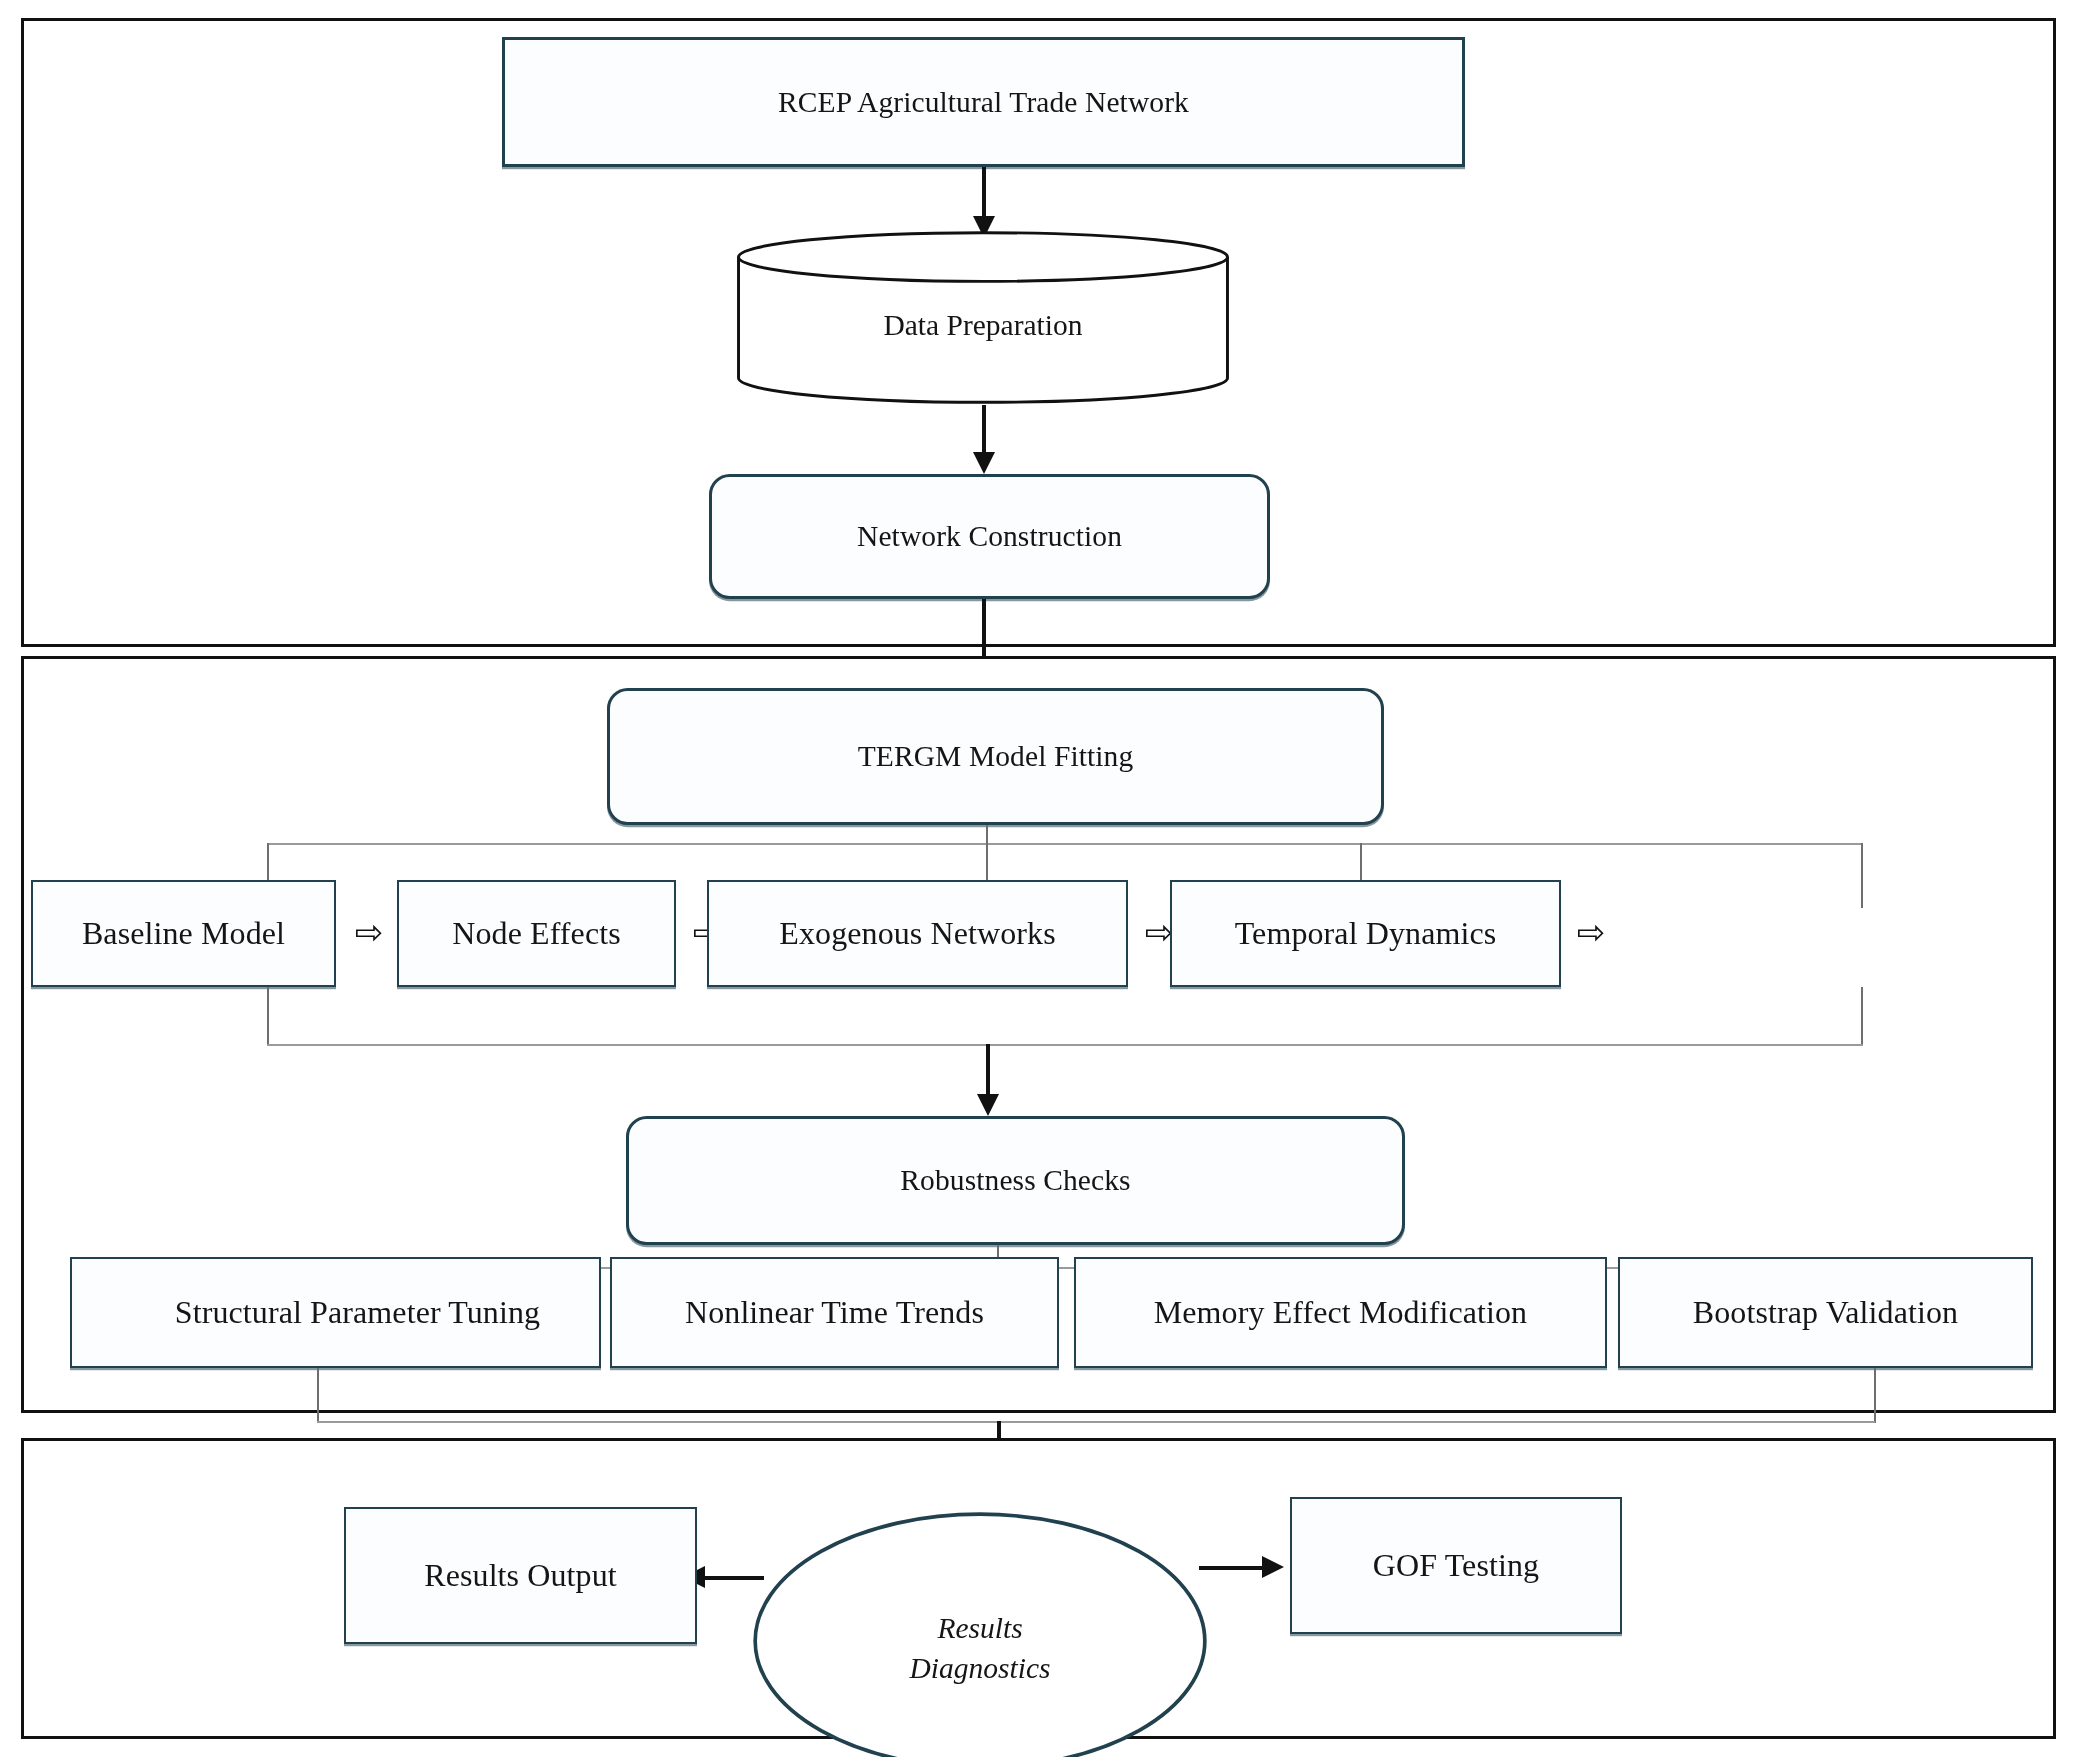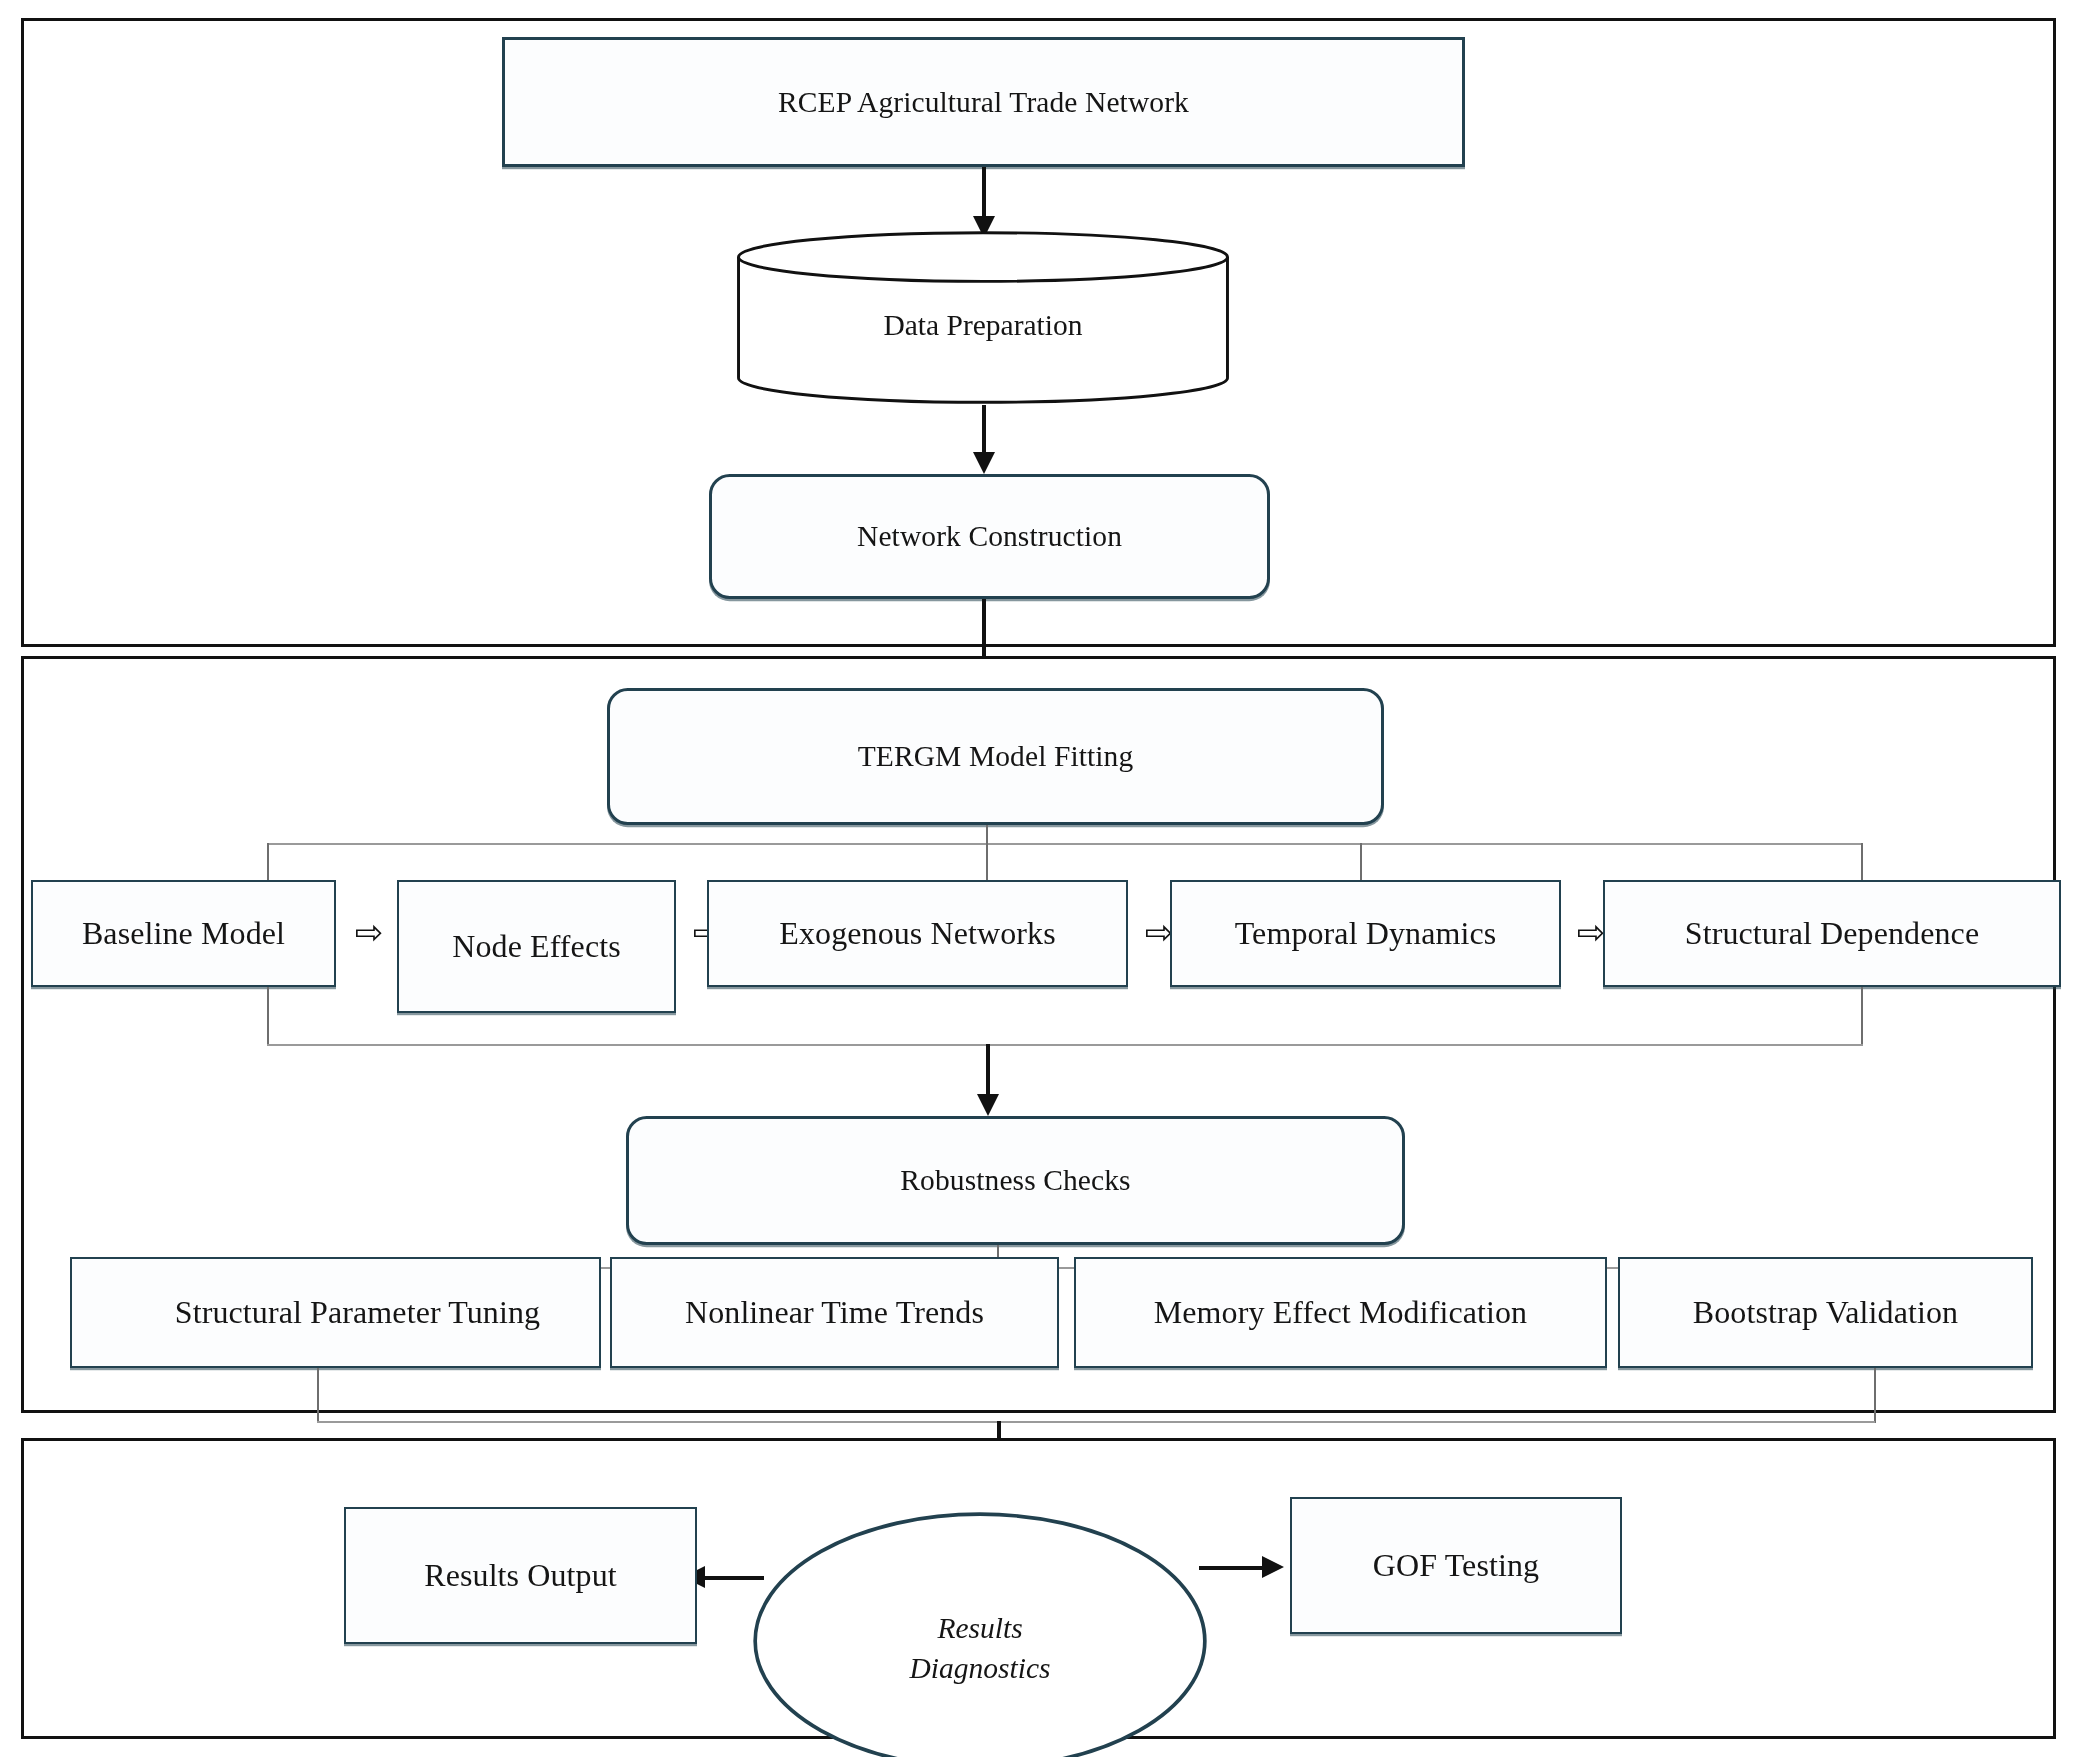--- a/index.html
+++ b/index.html
@@ -138,44 +138,41 @@
   <div class="vline thinl" style="left:1360px;top:843px;height:65px;"></div>
   <div class="vline thinl" style="left:1861px;top:843px;height:65px;"></div>
 
   <div class="node thin t-leaf" style="left:31px;top:880px;width:305px;height:107px;">
     <span>Baseline Model</span>
   </div>
   <div class="chev" style="left:347px;top:909px;width:44px;height:46px;">
     <span>⇨</span>
   </div>
 
-  <div class="node thin t-leaf" style="left:397px;top:880px;width:279px;height:133px;">
+  <div class="node thin t-leaf" style="left:397px;top:880px;width:279px;height:107px;">
     <span>Node Effects</span>
   </div>
   <div class="chev" style="left:685px;top:909px;width:44px;height:46px;">
     <span>⇨</span>
   </div>
 
   <div class="node thin t-leaf" style="left:707px;top:880px;width:421px;height:107px;">
     <span>Exogenous Networks</span>
   </div>
   <div class="chev" style="left:1137px;top:909px;width:44px;height:46px;">
     <span>⇨</span>
   </div>
 
   <div class="node thin t-leaf" style="left:1170px;top:880px;width:391px;height:107px;">
     <span>Temporal Dynamics</span>
   </div>
   <div class="chev" style="left:1569px;top:909px;width:44px;height:46px;">
     <span>⇨</span>
   </div>
 
-  <div class="node thin t-leaf" style="left:1603px;top:880px;width:458px;height:107px;">
-    <span>Structural Dependence</span>
-  </div>
 
   <div class="vline thinl" style="left:267px;top:987px;height:59px;"></div>
   <div class="vline thinl" style="left:1861px;top:987px;height:59px;"></div>
   <div class="hline" style="left:267px;top:1044px;width:1596px;"></div>
   <div class="vline" style="left:986px;top:1044px;height:66px;"></div>
   <div class="arrow-down" style="left:977px;top:1094px;"></div>
 
   <div class="node round t-proc" style="left:626px;top:1116px;width:779px;height:129px;">
     <span>Robustness Checks</span>
   </div>

